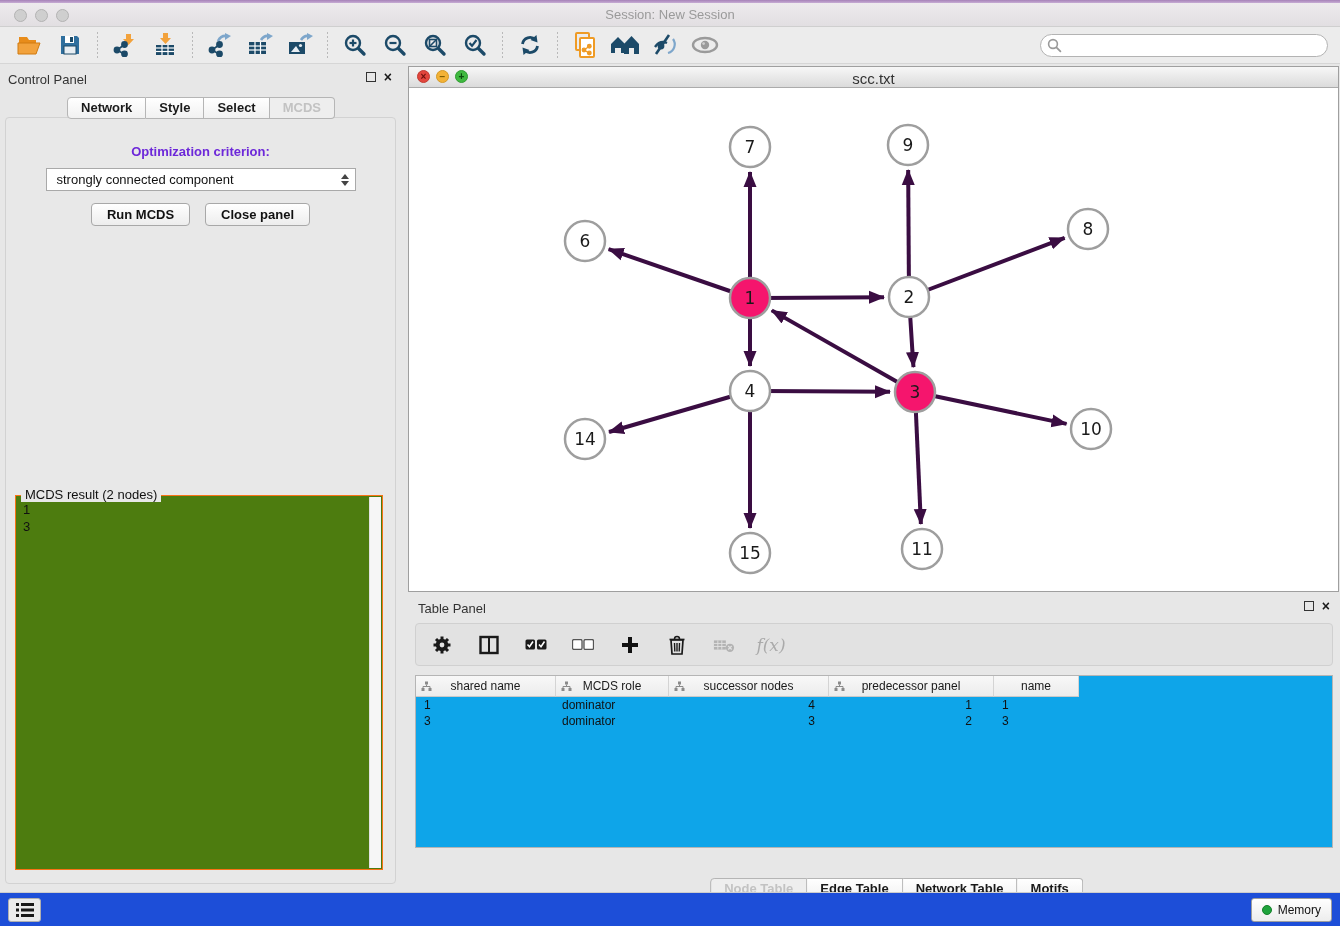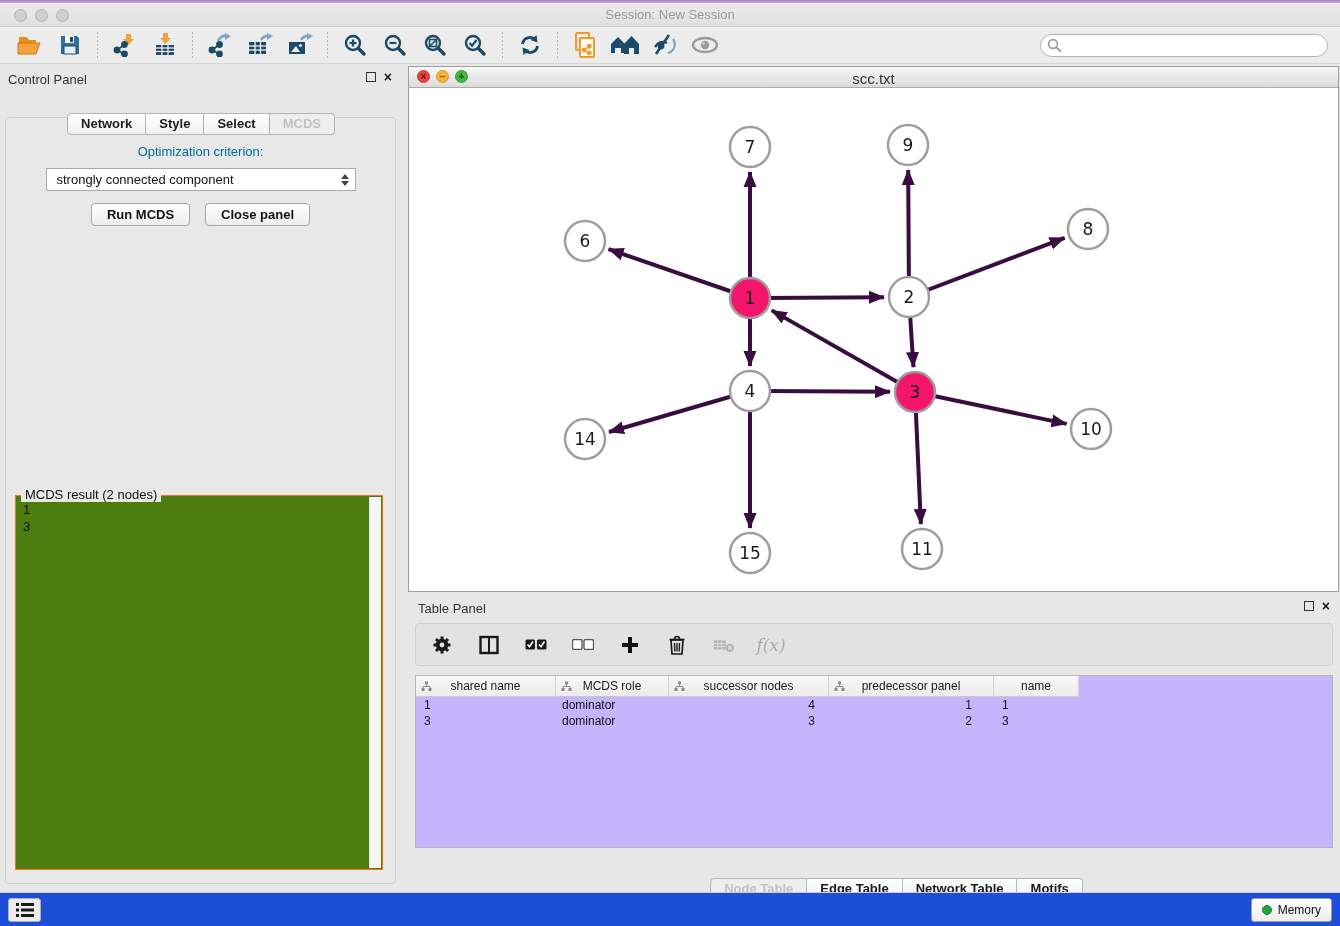--- a/index.html
+++ b/index.html
@@ -33,29 +33,29 @@
   .search-wrap svg { flex:0 0 auto; }
   .search-wrap input { border:none; outline:none; background:transparent; flex:1; height:19px;
     font-family:"Liberation Sans",sans-serif; font-size:12px; padding-left:4px; }
 
   
   .control-panel { position:absolute; left:0; top:66px; width:402px; height:824px; }
   .cp-header { position:relative; height:26px; padding:6px 8px 0; color:#333; }
   .panel-icons { position:absolute; right:10px; top:6px; display:flex; gap:8px; align-items:center; }
   .float-ic { width:10px; height:10px; border:1.5px solid #333; display:inline-block; }
   .close-ic { font-weight:900; font-size:14px; line-height:10px; color:#1a1a1a; }
-  .cp-tabs { position:absolute; top:47px; left:50%; transform:translateX(-50%); display:flex; z-index:3; }
+  .cp-tabs { position:absolute; top:31px; left:50%; transform:translateX(-50%); display:flex; z-index:3; }
   .tab { height:22px; line-height:20px; padding:0 13px; background:linear-gradient(#ffffff,#f1f1f1);
     border:1px solid #b5b5b5; border-left:none; font-weight:600; color:#1a1a1a; }
   .tab:first-child { border-left:1px solid #b5b5b5; border-radius:4px 0 0 4px; }
   .tab:last-child { border-radius:0 4px 4px 0; }
   .tab.active { background:#eeeeee; color:#c2c2c2; }
   .cp-body { position:absolute; left:5px; right:6px; top:51px; bottom:6px;
     border:1px solid #d2d2d2; border-radius:4px; background:#e8e8e8; }
-  .opt-label { margin-top:26px; text-align:center; font-weight:400; color:#0369a1; }
+  .opt-label { margin-top:26px; text-align:center; font-weight:700; color:#6d28d9; }
   .dropdown { position:relative; margin:9px auto 0; width:310px; height:23px; background:#fff;
     border:1px solid #a9a9a9; border-radius:0; line-height:21px; padding:0 24px 0 10px; color:#111; }
   .dd-stepper { position:absolute; right:3px; top:3px; width:14px; height:16px; display:flex;
     flex-direction:column; align-items:center; justify-content:center; gap:2px; }
   .dd-up { width:0; height:0; border-left:4px solid transparent; border-right:4px solid transparent;
     border-bottom:5px solid #444; }
   .dd-down { width:0; height:0; border-left:4px solid transparent; border-right:4px solid transparent;
     border-top:5px solid #444; }
   .btn-row { margin-top:12px; display:flex; justify-content:center; gap:15px; }
   .pbtn { height:23px; padding:0 15px; background:linear-gradient(#ffffff,#ededed);
@@ -80,21 +80,21 @@
   .net-lights .tl { position:relative; top:0; }
   .net-canvas { position:absolute; left:0; top:22px; right:0; bottom:0; background:#fff; overflow:hidden; }
 
   
   .table-panel { position:absolute; left:408px; top:595px; width:932px; height:295px; }
   .tp-header { position:relative; height:26px; padding:6px 10px 0; color:#333; }
   .tp-toolbar { position:absolute; left:7px; right:7px; top:28px; height:43px; background:#e2e2e2;
     border:1px solid #d0d0d0; border-radius:4px; display:flex; align-items:center; gap:25px; padding-left:15px; }
   .tico { width:22px; height:22px; display:flex; align-items:center; justify-content:center; }
   .fx-label { font-family:"DejaVu Serif", serif; font-style:italic; font-size:17px; color:#aaaaaa; }
-  .tp-table { position:absolute; left:7px; right:7px; top:80px; height:173px; background:#c4b5fd;
+  .tp-table { position:absolute; left:7px; right:7px; top:80px; height:173px; background:#0ea5e9;
     border:1px solid #b5b5b5; overflow:hidden; }
   .thead { display:flex; height:21px; }
   .th { position:relative; height:21px; background:linear-gradient(#f8f8f8,#ececec);
     border-right:1px solid #d4d4d4; border-bottom:1px solid #c9c9c9; display:flex;
     align-items:center; justify-content:center; font-size:12px; color:#1a1a1a; }
   .th .tree-ic { position:absolute; left:5px; top:5px; }
   .trow { display:flex; height:16px; font-size:12px; color:#111; }
   .td { overflow:hidden; white-space:nowrap; line-height:16px; }
 
   .bottom-tabs { position:absolute; top:283px; left:50%; transform:translateX(-50%); display:flex;padding-left:45px; }

